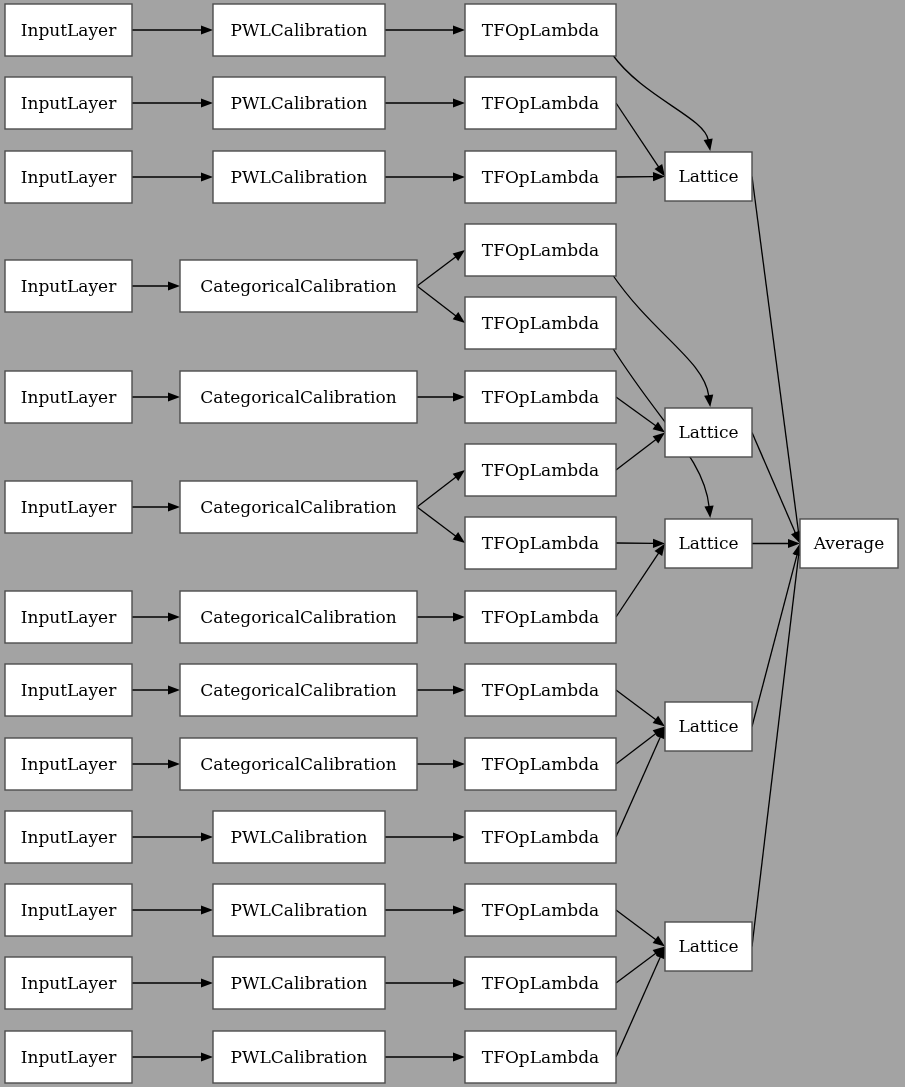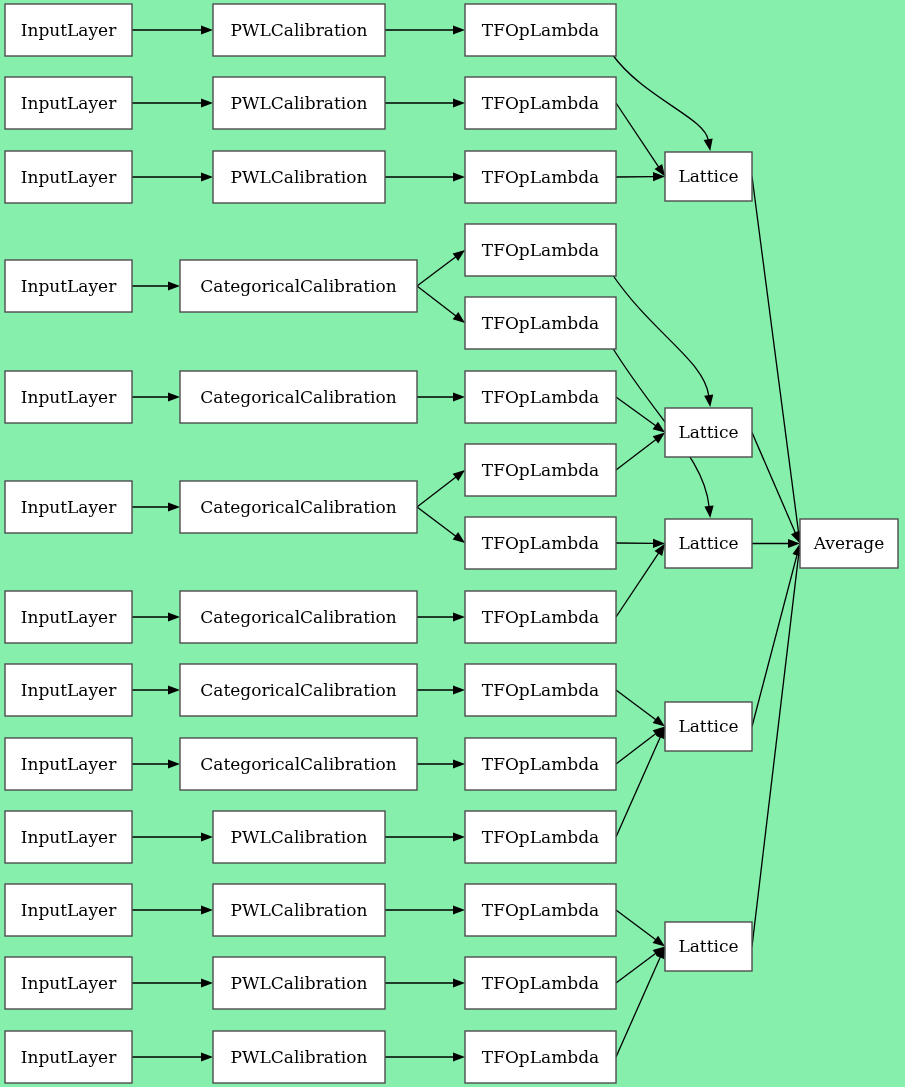--- a/index.html
+++ b/index.html
@@ -4,21 +4,21 @@
 <style>
   html, body {
     margin: 0;
     padding: 0;
     background: #ffffff;
   }
   #graph-root {
     position: relative;
     width: 905px;
     height: 1087px;
-    background: #86efac;
+    background: #a3a3a3;
     font-family: "DejaVu Serif", "Liberation Serif", serif;
     overflow: hidden;
   }
   svg#graph-canvas {
     display: block;
     width: 905px;
     height: 1087px;
   }
   .node-box {
     fill: #ffffff;

